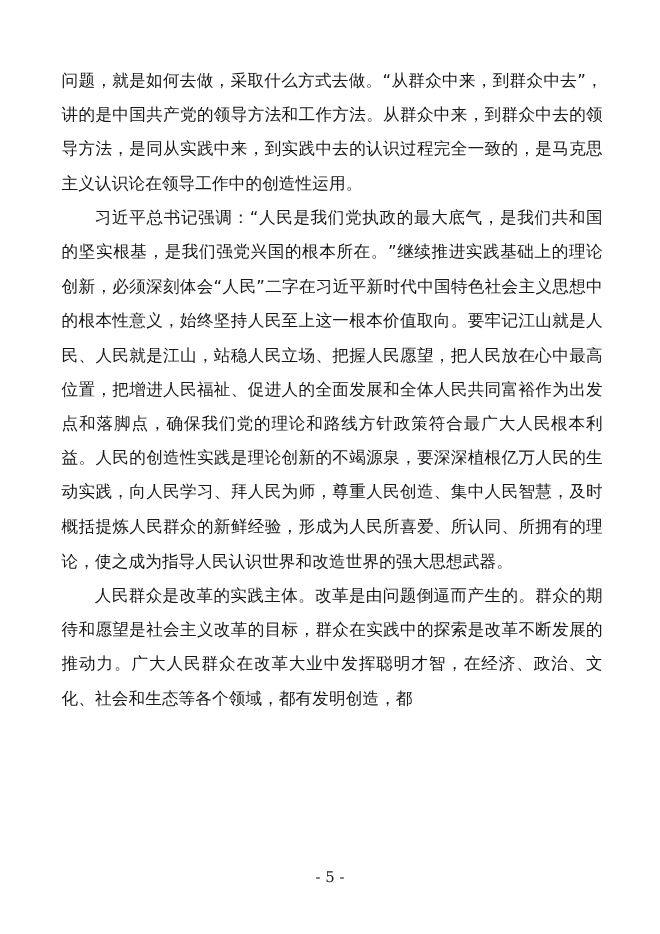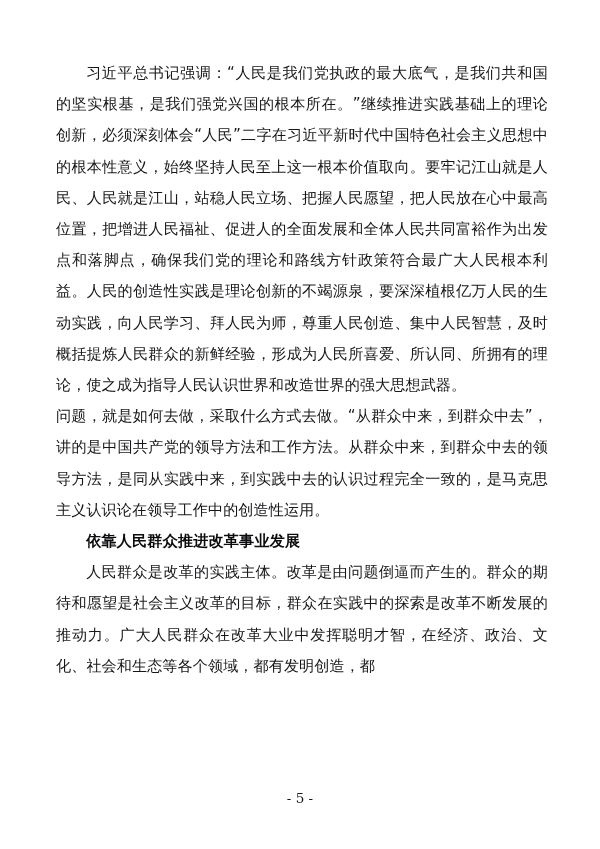--- a/index.html
+++ b/index.html
@@ -58,19 +58,18 @@
     font-size: 13.5px;
     color: #17171a;
     font-family: "DejaVu Serif", serif;
   }
 </style>
 </head>
 <body>
 
 <div class="page">
   <div class="content">
+    <p class="para">问题，就是如何去做，采取什么方式去做。“从群众中来，到群众中去”，讲的是中国共产党的领导方法和工作方法。从群众中来，到群众中去的领导方法，是同从实践中来，到实践中去的认识过程完全一致的，是马克思主义认识论在领导工作中的创造性运用。</p>
     <p class="para indent">习近平总书记强调：“人民是我们党执政的最大底气，是我们共和国的坚实根基，是我们强党兴国的根本所在。”继续推进实践基础上的理论创新，必须深刻体会“人民”二字在习近平新时代中国特色社会主义思想中的根本性意义，始终坚持人民至上这一根本价值取向。要牢记江山就是人民、人民就是江山，站稳人民立场、把握人民愿望，把人民放在心中最高位置，把增进人民福祉、促进人的全面发展和全体人民共同富裕作为出发点和落脚点，确保我们党的理论和路线方针政策符合最广大人民根本利益。人民的创造性实践是理论创新的不竭源泉，要深深植根亿万人民的生动实践，向人民学习、拜人民为师，尊重人民创造、集中人民智慧，及时概括提炼人民群众的新鲜经验，形成为人民所喜爱、所认同、所拥有的理论，使之成为指导人民认识世界和改造世界的强大思想武器。</p>
-    <p class="para">问题，就是如何去做，采取什么方式去做。“从群众中来，到群众中去”，讲的是中国共产党的领导方法和工作方法。从群众中来，到群众中去的领导方法，是同从实践中来，到实践中去的认识过程完全一致的，是马克思主义认识论在领导工作中的创造性运用。</p>
-    <p class="heading">依靠人民群众推进改革事业发展</p>
     <p class="para indent">人民群众是改革的实践主体。改革是由问题倒逼而产生的。群众的期待和愿望是社会主义改革的目标，群众在实践中的探索是改革不断发展的推动力。广大人民群众在改革大业中发挥聪明才智，在经济、政治、文化、社会和生态等各个领域，都有发明创造，都</p>
   </div>
   <div class="footer">- 5 -</div>
 </div>
 
 </body></html>

